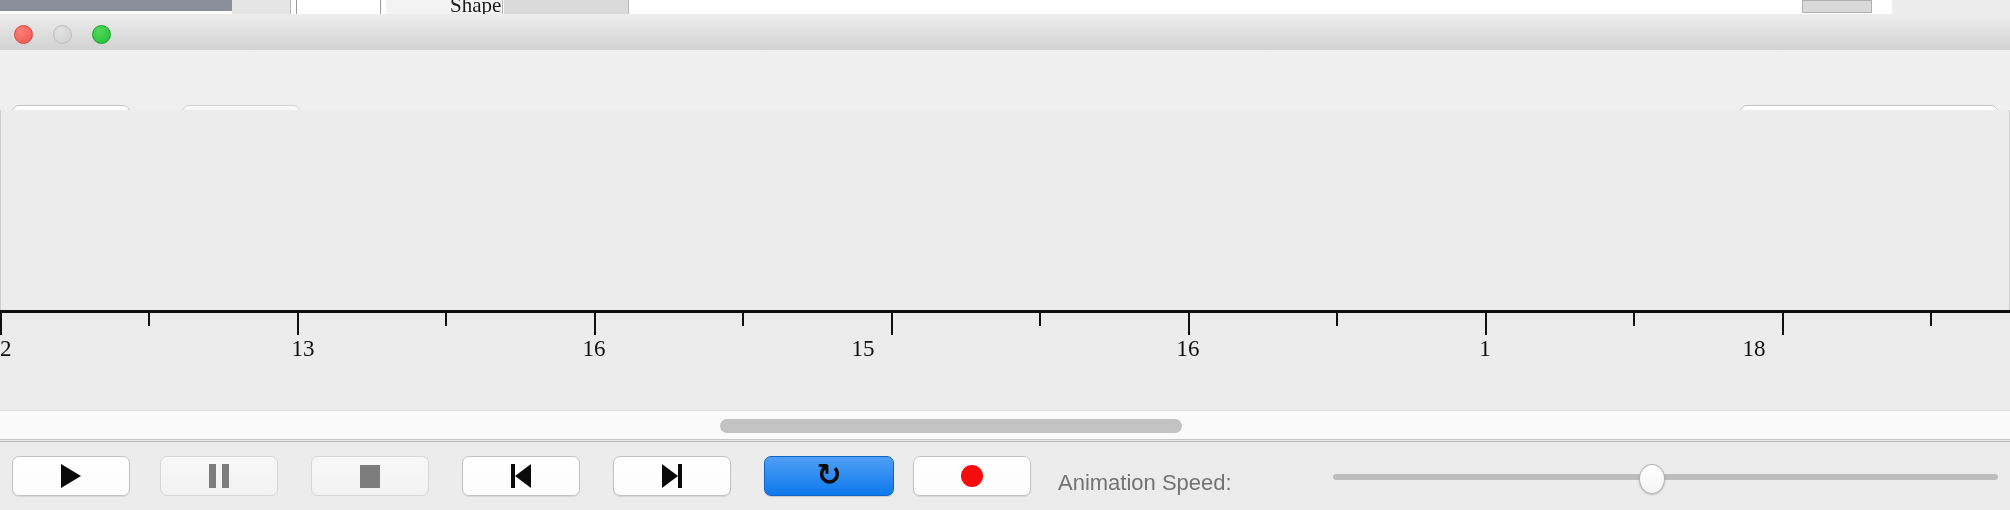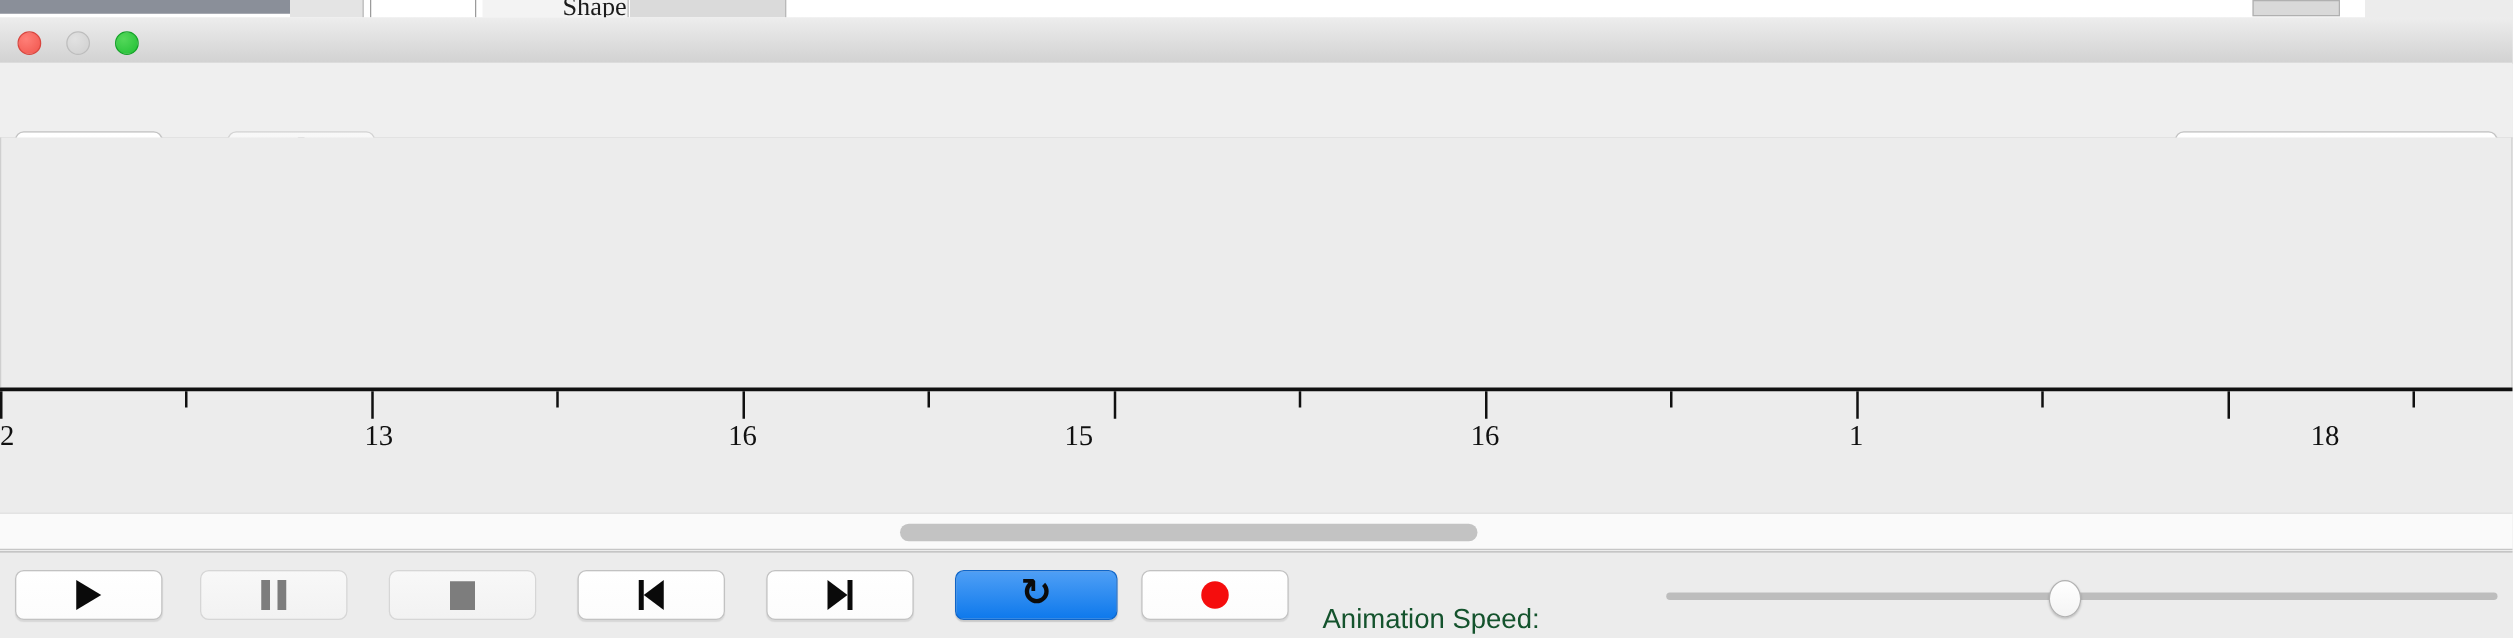--- a/index.html
+++ b/index.html
@@ -112,21 +112,21 @@
   .ic-pause i{display:block;width:7px;height:24px;background:#7d7d7d;}
   .ic-stop{width:20px;height:23px;background:#7d7d7d;}
   .ic-prev{display:flex;align-items:center;}
   .ic-prev b{display:block;width:4px;height:24px;background:#0a0a0a;}
   .ic-prev i{display:block;width:0;height:0;border-right:16px solid #0a0a0a;border-top:12px solid transparent;border-bottom:12px solid transparent;}
   .ic-next{display:flex;align-items:center;}
   .ic-next i{display:block;width:0;height:0;border-left:16px solid #0a0a0a;border-top:12px solid transparent;border-bottom:12px solid transparent;}
   .ic-next b{display:block;width:4px;height:24px;background:#0a0a0a;}
   .ic-loop{font-size:30px;color:#0b0b0b;line-height:1;font-family:"DejaVu Sans",sans-serif;font-weight:bold;margin-top:-3px;}
   .ic-rec{width:22px;height:22px;border-radius:50%;background:#f50d0d;}
-  .speed-label{position:absolute;top:40px;font-size:22px;color:#14532d;white-space:nowrap;}
+  .speed-label{position:absolute;top:28px;font-size:22px;color:#737373;white-space:nowrap;}
   .sl-track{position:absolute;top:32px;height:6px;border-radius:3px;background:#bdbdbd;}
   .sl-thumb{
     position:absolute;top:22px;width:26px;height:30px;border-radius:50%;
     background:linear-gradient(to bottom,#ffffff,#f4f4f4);
     border:1px solid #b2b2b2;box-shadow:0 1px 2px rgba(0,0,0,.22);
     box-sizing:border-box;
   }
 </style>
 </head>
 <body>
@@ -180,21 +180,21 @@
         <div class="tick-label" style="left: 303px;">13</div>
         <div class="tick maj" style="left: 594px;"></div>
         <div class="tick-label" style="left: 594px;">16</div>
         <div class="tick maj" style="left: 891px;"></div>
         <div class="tick-label" style="left: 839px; margin-left: 24px;">15</div>
         <div class="tick maj" style="left: 1188px;"></div>
         <div class="tick-label" style="left: 1188px;">16</div>
         <div class="tick maj" style="left: 1485px;"></div>
         <div class="tick-label" style="left: 1485px;">1</div>
         <div class="tick maj" style="left: 1782px;"></div>
-        <div class="tick-label" style="left: 1860px;">18</div>
+        <div class="tick-label" style="left: 1754px;">18</div>
         <div class="tick min" style="left: 148px;"></div>
         <div class="tick min" style="left: 445px;"></div>
         <div class="tick min" style="left: 742px;"></div>
         <div class="tick min" style="left: 1039px;"></div>
         <div class="tick min" style="left: 1336px;"></div>
         <div class="tick min" style="left: 1633px;"></div>
         <div class="tick min" style="left: 1930px;"></div>
       </div>
   </div>
 

